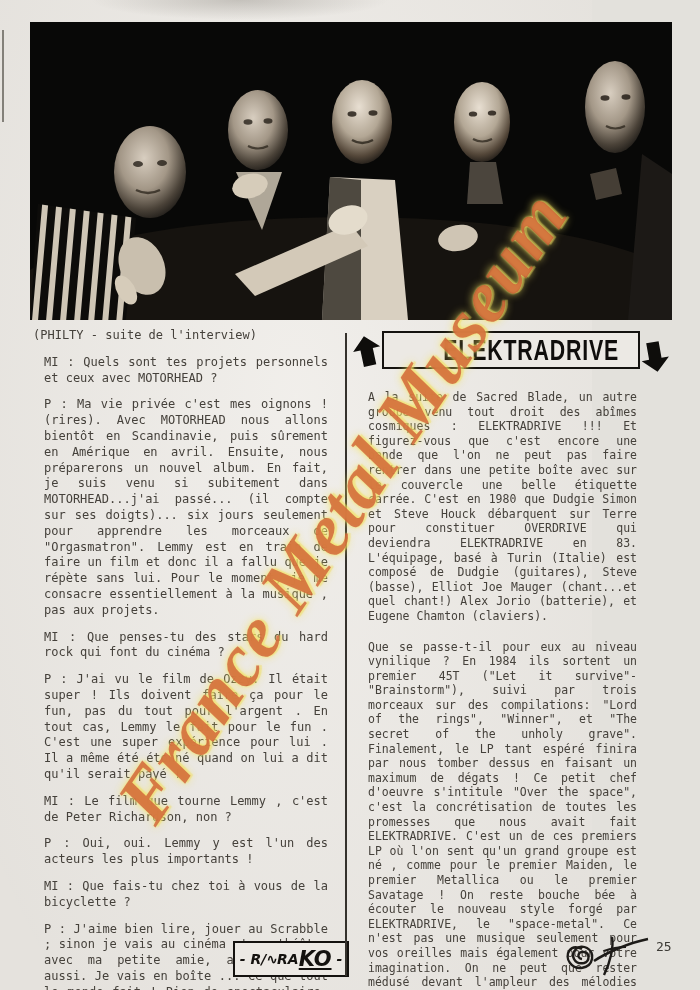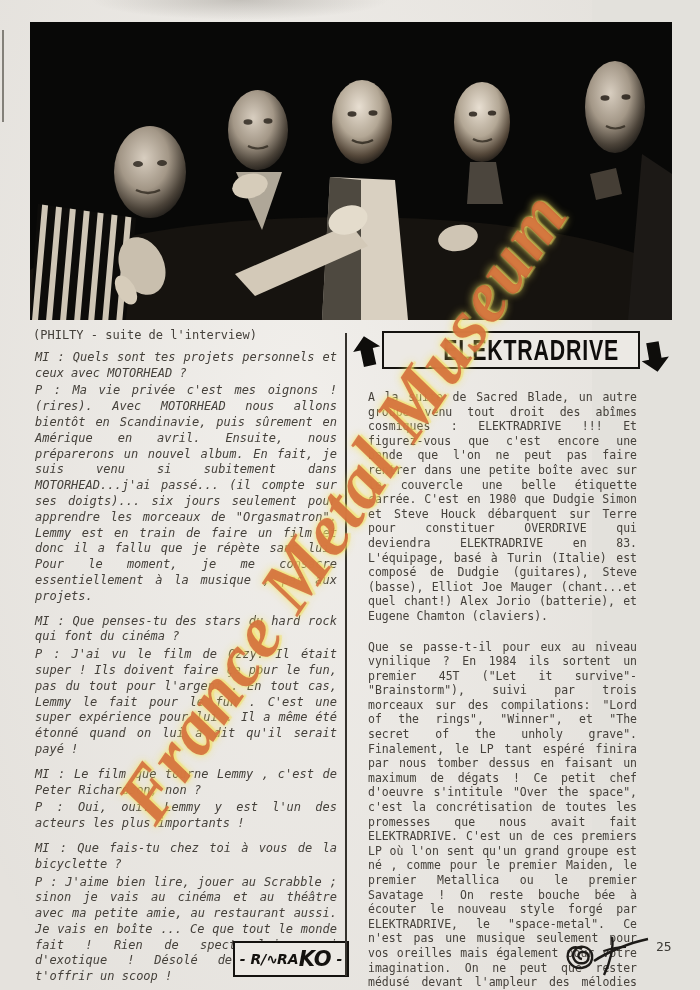--- a/index.html
+++ b/index.html
@@ -21,21 +21,21 @@
   .photo{position:absolute;left:30px;top:22px;width:642px;height:298px;background:#080807;}
   .photo svg{display:block;width:100%;height:100%;}
   
   .col-left{
     position:absolute;left:33px;top:328px;width:306px;
     color:#45413b;font-size:12px;line-height:15.8px;text-align:justify;
     overflow-wrap:break-word;
   }
   .col-header{margin-bottom:6px;text-align:left;}
   .qa{margin-bottom:9px;}
-  .qa .q,.qa .a{margin:2px;font-style:italic;}
+  .qa .q,.qa .a{margin:11px;}
   .divider{position:absolute;left:345px;top:333px;width:2px;height:643px;background:#35322d;}
   .col-right{
     position:absolute;left:352px;top:330px;width:301px;
     color:#45413b;font-size:11.5px;line-height:14.6px;text-align:justify;
     overflow-wrap:break-word;
   }
   .title-row{display:flex;align-items:flex-start;justify-content:space-between;height:44px;margin-bottom:2px;}
   .arrow{width:30px;height:34px;flex:0 0 auto;}
   .arrow.up{transform:rotate(-12deg);margin-top:4px;}
   .arrow.down{transform:rotate(170deg);margin-top:10px;}
@@ -50,21 +50,21 @@
   }
   .art-p{margin:16px;}
   
   .sig-box{
     position:absolute;left:233px;top:941px;width:112px;height:32px;
     border:2.5px solid #14120f;background:#ece9e4;
     display:flex;align-items:center;justify-content:center;
     font-family:"DejaVu Sans",sans-serif;font-style:italic;font-weight:bold;
     color:#14120f;font-size:14px;white-space:pre;
   }
-  .sig-box .ko{font-size:21px;line-height:1;}
+  .sig-box .ko{font-size:21px;line-height:1;text-decoration:underline;}
   .sig-box .squig{letter-spacing:-1px;}
   
   .scribble{position:absolute;left:560px;top:931px;width:92px;height:50px;}
   .page-num{position:absolute;left:656px;top:939px;font-size:13px;color:#3c3a35;}
   
   .watermark{
     position:absolute;left:100px;top:790px;z-index:5;pointer-events:none;
     transform:rotate(-56deg);transform-origin:0 0;
     font-family:"Liberation Serif","DejaVu Serif",serif;
     font-style:italic;font-weight:bold;font-size:74px;letter-spacing:2px;

